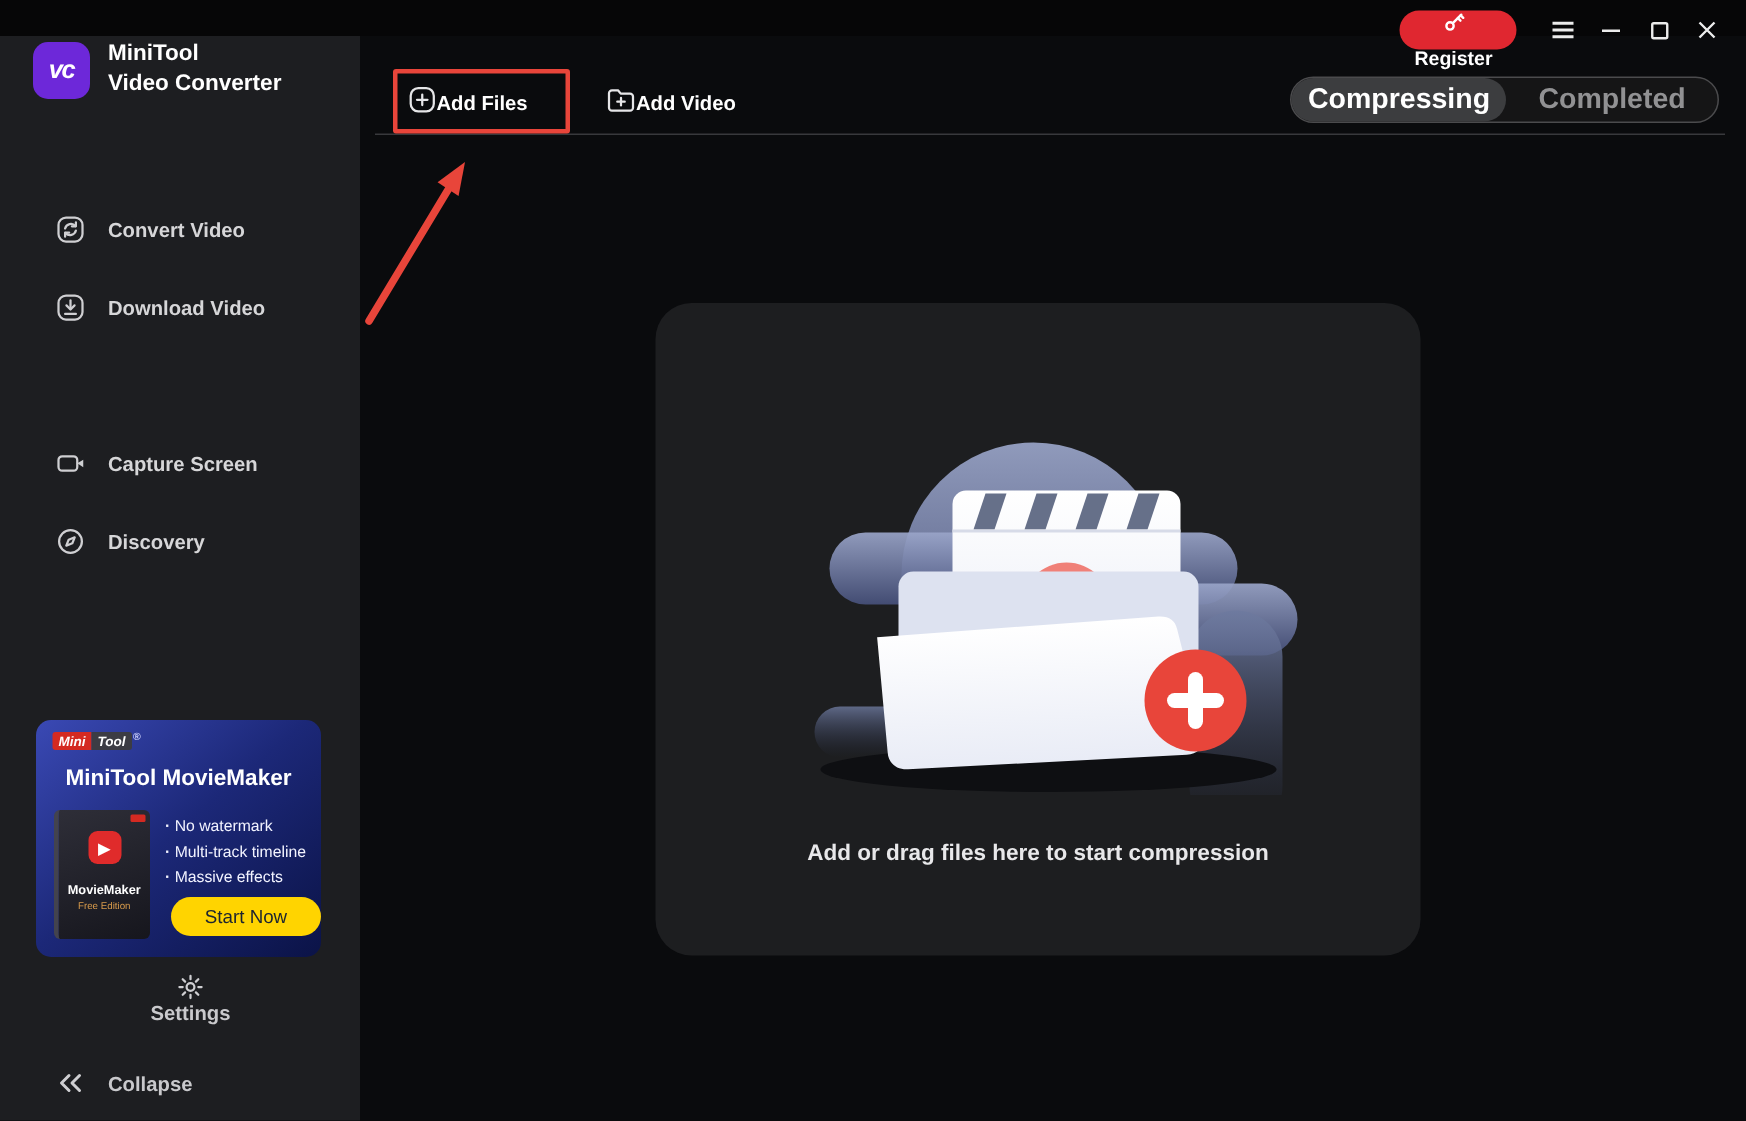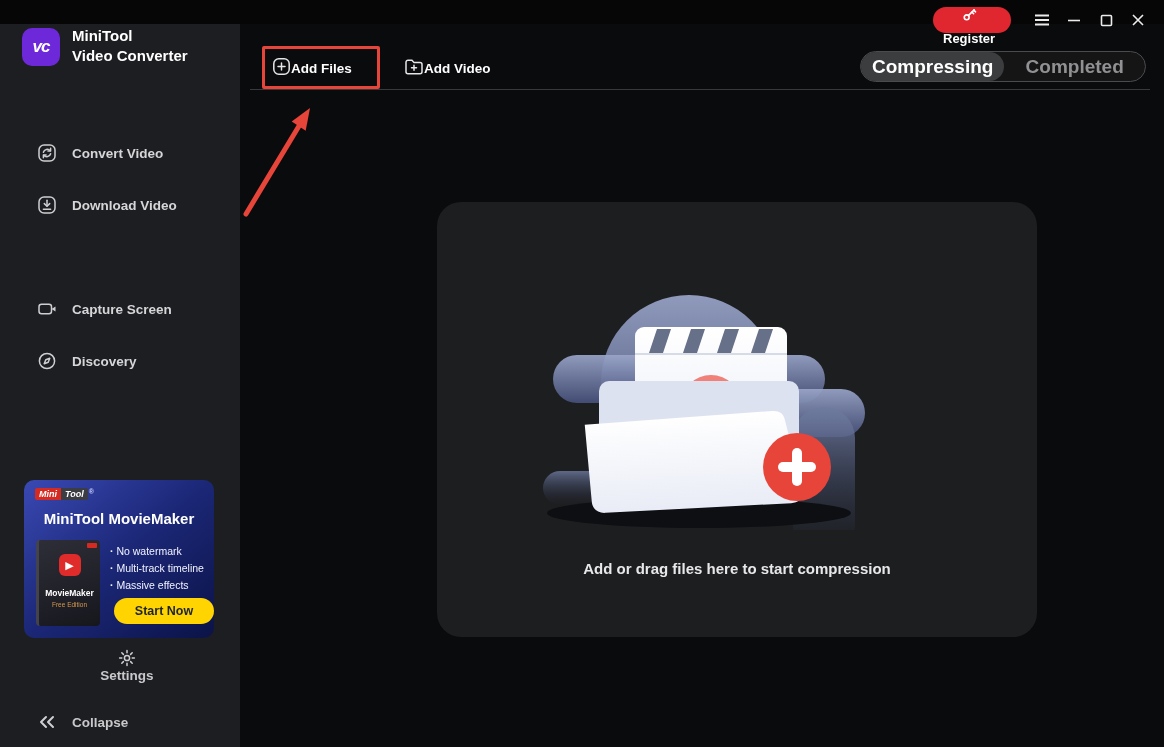--- a/index.html
+++ b/index.html
@@ -52,41 +52,41 @@
     background:linear-gradient(160deg,#2e2e38,#16161d); border-left:3px solid #43434e;
     display:flex; flex-direction:column; align-items:center; }
   .promo-box .chip { position:absolute; right:3px; top:3px; width:10px; height:5px; background:#d42a22; border-radius:1px; }
   .promo-box .app-ic { margin-top:14px; width:22px; height:22px; background:#e02b2b; border-radius:6px;
     display:flex; align-items:center; justify-content:center; color:#fff; font-size:11px; }
   .promo-box .bname { margin-top:12px; color:#fff; font-weight:bold; font-size:8.5px; }
   .promo-box .bedition { margin-top:3px; color:#d79a4b; font-size:6.5px; }
   .promo-bullets { position:absolute; left:86px; top:63px; color:#f2f3ff; font-size:10.5px; line-height:17px; }
   .promo-bullets div::before { content:"· "; font-weight:bold; }
   .cta { position:absolute; left:90px; top:118px; width:100px; height:26px; background:#ffd400; border:none;
-    border-radius:13px; color:#1c2430; font-weight:bold; font-size:12.5px; cursor:pointer; }
+    border-radius:13px; color:#1c2430; font-weight:normal; font-size:12.5px; cursor:pointer; }
 
   
   .toolbar-divider { position:absolute; left:250px; top:89px; width:900px; height:1px; background:#38393c; }
   .tool-btn { position:absolute; top:48px; height:40px; background:transparent; border:none; display:flex;
     align-items:center; color:#fff; font-weight:bold; font-size:13.5px; cursor:pointer; }
   .tool-btn svg { stroke:#e6e6e8; stroke-width:1.5; fill:none; stroke-linecap:round; stroke-linejoin:round; }
   #add-files { left:272px; }
   #add-folder { left:404px; }
   .annotation-box { position:absolute; left:262px; top:46px; width:118px; height:43px;
     border:3px solid #e8453a; border-radius:2px; pointer-events:none; z-index:20; }
   .annotation-arrow { position:absolute; left:236px; top:100px; z-index:20; pointer-events:none; }
 
   .tabs { position:absolute; left:860px; top:51px; width:286px; height:31px; background:#151516;
     border:1px solid #4b4b4d; border-radius:16px; display:flex; }
   .tab { height:100%; border:none; background:transparent; color:#919193; font-weight:bold; font-size:19px;
     border-radius:15px; cursor:pointer; flex:1; }
   .tab.active { background:#3c3d3f; color:#ffffff; flex:1.02; }
 
   
-  .dropzone { position:absolute; left:437px; top:202px; width:600px; height:435px; background:#1d1e20;
+  .dropzone { position:absolute; left:437px; top:202px; width:510px; height:435px; background:#1d1e20;
     border-radius:24px; cursor:pointer; }
   .dz-art { position:absolute; left:100px; top:83px; }
   .dz-hint { position:absolute; left:0; top:358px; width:100%; text-align:center; color:#e8e8ea;
     font-weight:bold; font-size:15px; }
 </style>
 </head>
 <body>
 
 <div class="app">
 

